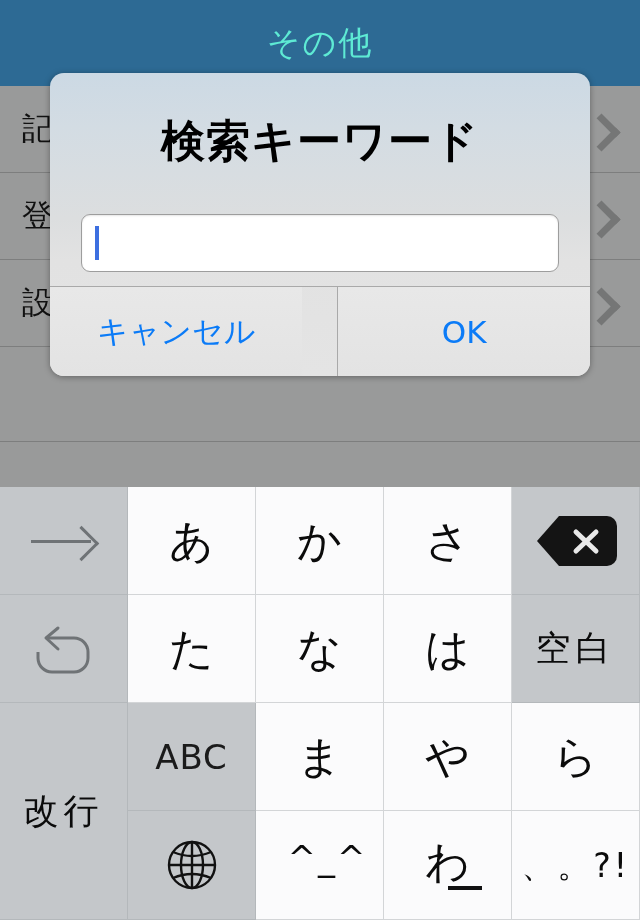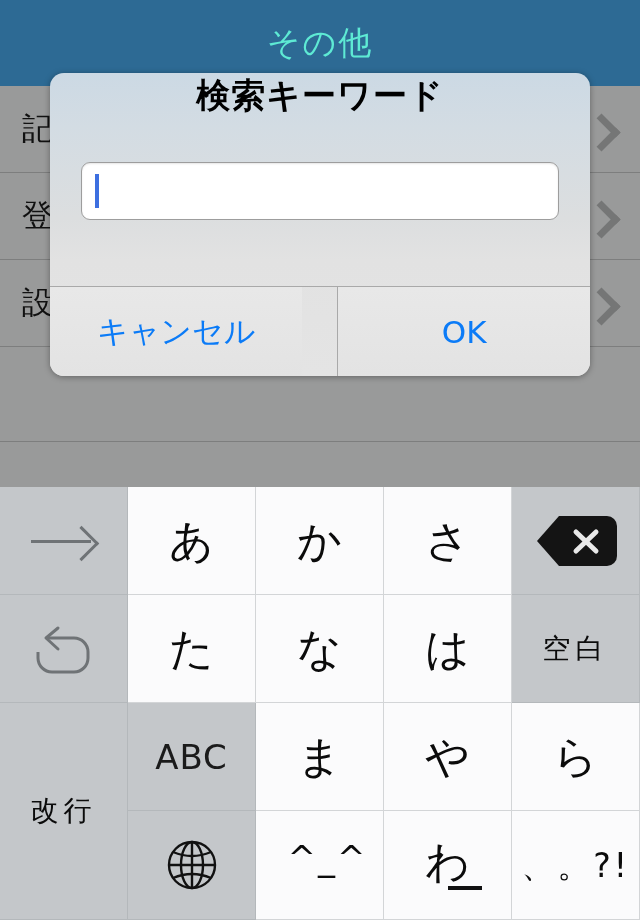--- a/index.html
+++ b/index.html
@@ -56,22 +56,22 @@
     border-radius:14px; overflow:hidden;
     background:linear-gradient(to bottom, #ccd9e4 0%, #d3dce3 18%, #dcdedf 48%, #e2e2e2 62%, #e4e4e4 100%);
     box-shadow:0 1px 6px rgba(0,0,0,0.35);
     display:flex; flex-direction:column;
   }
   .dialog-body {
     flex:1 1 auto; display:flex; flex-direction:column;
     align-items:center;
   }
   .dialog-title {
-    font-size:34px; font-weight:bold; color:#000;
-    letter-spacing:1px;
+    font-size:44px; font-weight:bold; color:#000;
+    margin-top:39px; letter-spacing:1px;
     font-family:"DejaVu Sans", sans-serif;
   }
   .dialog-input-wrap {
     width:478px; margin-top:43px;
   }
   .dialog-input {
     position:relative;
     width:478px; height:58px;
     background:#fff; border:1px solid #9d9d9d;
     border-radius:9px;
@@ -113,21 +113,21 @@
     display:flex; align-items:center; justify-content:center;
     border-right:1px solid #b4b8bb;
     border-bottom:1px solid #b4b8bb;
     font-family:"DejaVu Sans", sans-serif;
     color:#0b0b0b;
   }
   .key.white { background:#fbfbfc; border-right:1px solid #d3d5d7; border-bottom:1px solid #d3d5d7; }
   .key.gray  { background:#c4c7ca; }
   .key-char { font-size:44px; line-height:1; }
   .key-char.small { font-size:33px; letter-spacing:3px; }
-  .key-label { font-size:28px; letter-spacing:5px; }
+  .key-label { font-size:35px; letter-spacing:5px; }
   .key-label.abc { font-size:34px; letter-spacing:1px; color:#1b1b1b; }
 
   
   .kao { position:relative; width:64px; height:44px; }
   .kao-text {
     position:absolute; left:0; top:-2px; width:64px; text-align:center;
     font-size:34px; letter-spacing:2px; line-height:1;
   }
   
   .wa { position:relative; display:flex; flex-direction:column; align-items:center; }

